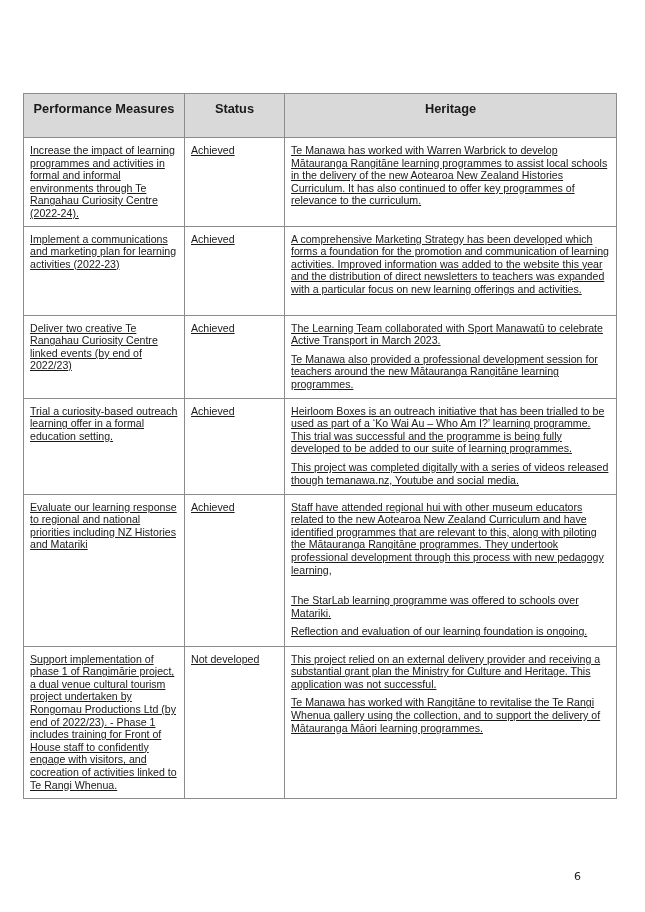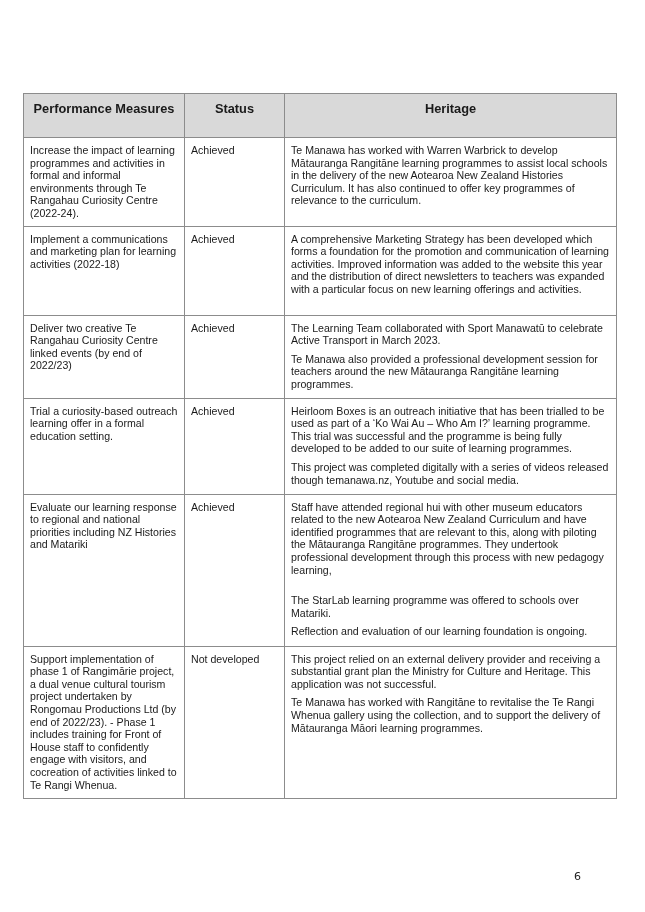--- a/index.html
+++ b/index.html
@@ -13,21 +13,21 @@
     table.measures col.c1 { width: 161px; }
     table.measures col.c2 { width: 100px; }
     table.measures col.c3 { width: 332px; }
     table.measures th, table.measures td {
       border: 1px solid #8c8c8c; vertical-align: top;
     }
     table.measures th {
       background: #d9d9d9; font-weight: bold; font-size: 12.8px; line-height: 15px;
       text-align: center; padding: 7px 6px 5px 6px; height: 31px;
     }
-    table.measures td { padding: 6px 6px 6px 6px; }
+    table.measures td { padding: 6px 6px 6px 6px; text-decoration: underline; }
     td p { margin: 0 0 6px 0; }
     td p:last-child { margin-bottom: 0; }
     td p.gap { margin-bottom: 18px; }
     .r1 td { height: 75px; }
     .r2 td { height: 76px; }
     .r3 td { height: 70px; }
     .r4 td { height: 83px; }
     .r5 td { height: 139px; }
     .r6 td { height: 139px; }
     .page-number {
@@ -53,21 +53,21 @@
   </thead>
   <tbody>
     <tr class="r1">
       <td>Increase the impact of learning programmes and activities in formal and informal environments through Te Rangahau Curiosity Centre (2022-24).</td>
       <td>Achieved</td>
       <td>
         <p>Te Manawa has worked with Warren Warbrick to develop Mātauranga Rangitāne learning programmes to assist local schools in the delivery of the new Aotearoa New Zealand Histories Curriculum. It has also continued to offer key programmes of relevance to the curriculum.</p>
       </td>
     </tr>
     <tr class="r2">
-      <td>Implement a communications and marketing plan for learning activities (2022-18)</td>
+      <td>Implement a communications and marketing plan for learning activities (2022-23)</td>
       <td>Achieved</td>
       <td>
         <p>A comprehensive Marketing Strategy has been developed which forms a foundation for the promotion and communication of learning activities. Improved information was added to the website this year and the distribution of direct newsletters to teachers was expanded with a particular focus on new learning offerings and activities.</p>
       </td>
     </tr>
     <tr class="r3">
       <td>Deliver two creative Te Rangahau Curiosity Centre linked events (by end of 2022/23)</td>
       <td>Achieved</td>
       <td>
         <p>The Learning Team collaborated with Sport Manawatū to celebrate Active Transport in March 2023.</p>

